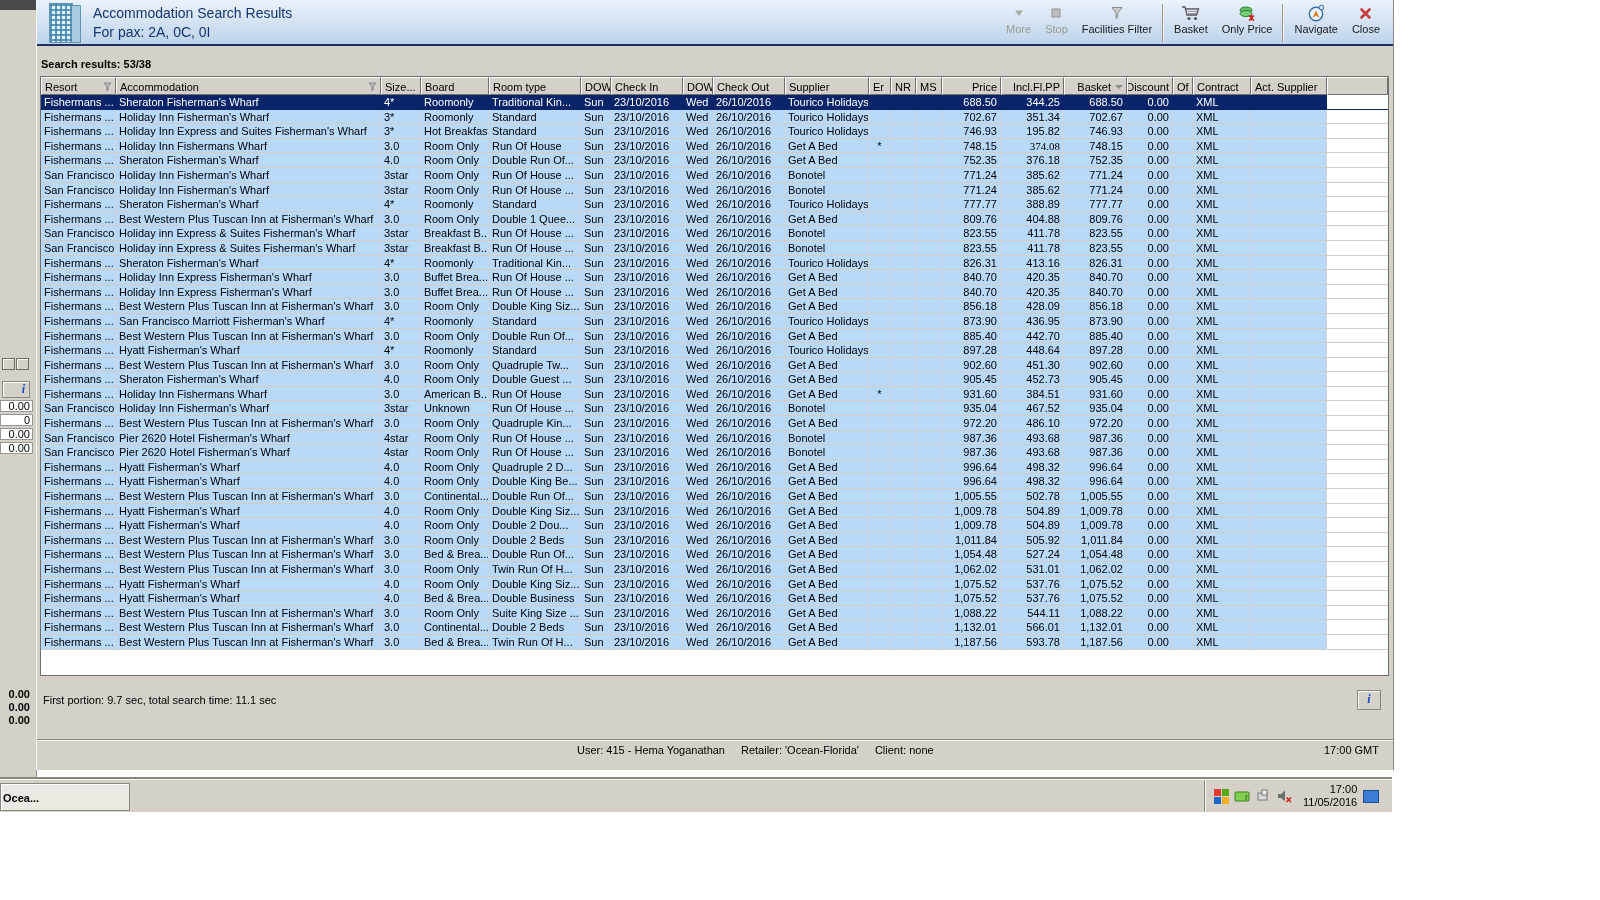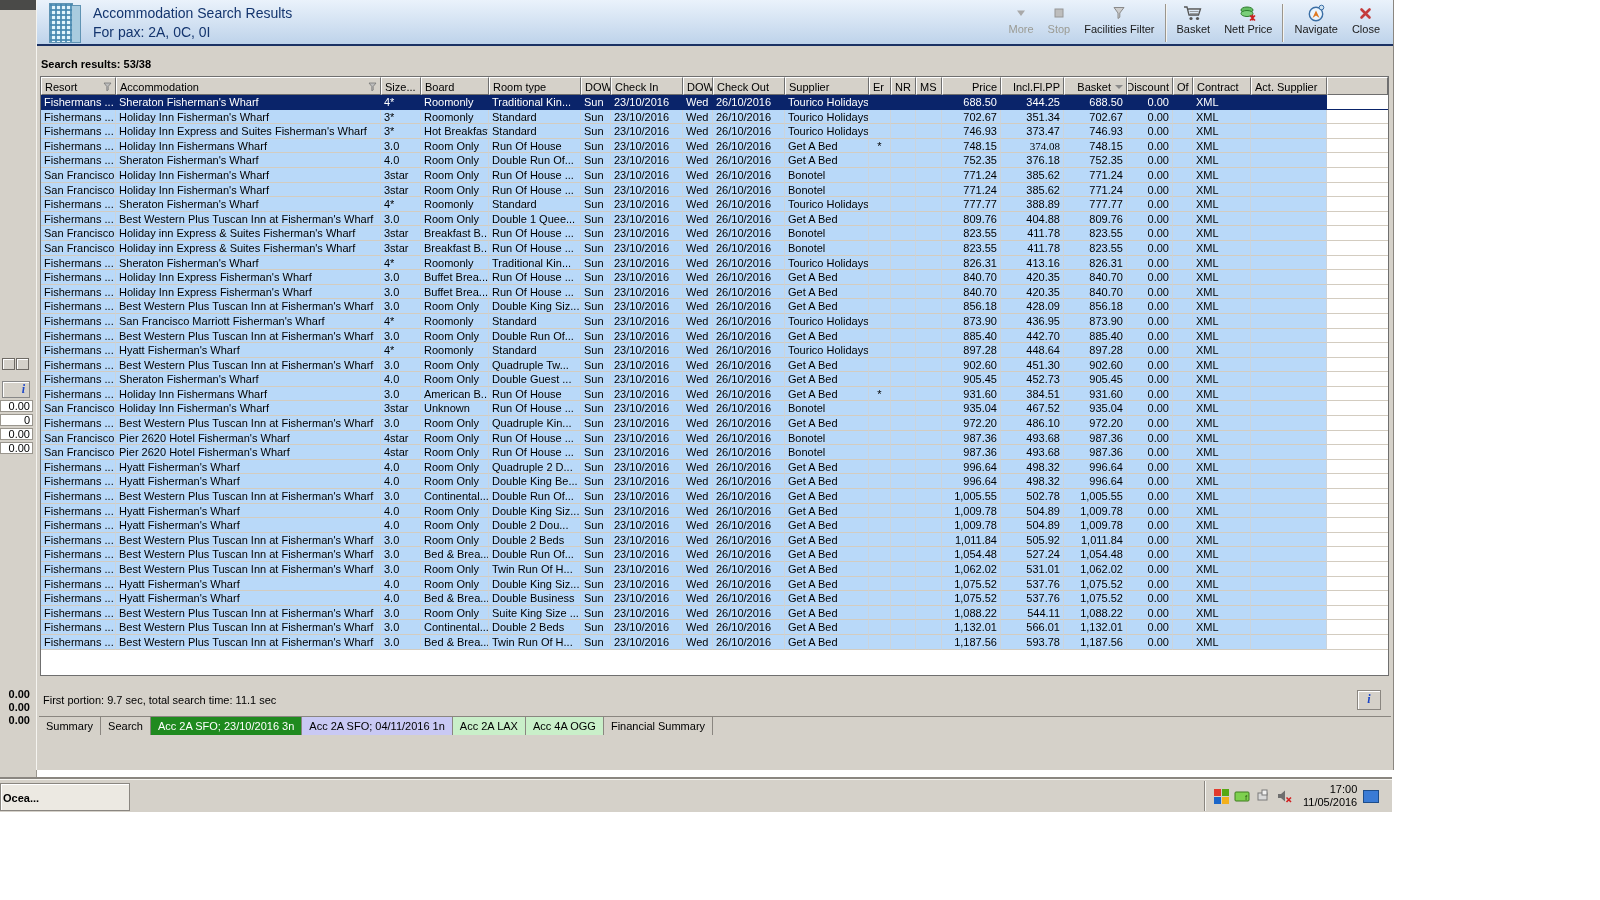--- a/index.html
+++ b/index.html
@@ -164,21 +164,21 @@
             <span class="tlabel">Basket</span>
           </div>
           <div class="tbtn">
             <span class="ticon">
               <svg width="18" height="17" viewBox="0 0 18 17">
                 <ellipse cx="8" cy="5" rx="6" ry="3" fill="#63bd63" stroke="#2d7d2d"></ellipse>
                 <ellipse cx="8" cy="8.5" rx="6" ry="3" fill="#79cf79" stroke="#2d7d2d"></ellipse>
                 <path d="M11 10.5l5 5M16 10.5l-5 5M13.5 9.5v6" stroke="#cc2020" stroke-width="1.6"></path>
               </svg>
             </span>
-            <span class="tlabel">Nett Price</span>
+            <span class="tlabel">Only Price</span>
           </div>
           <div class="tsep"></div>
           <div class="tbtn">
             <span class="ticon">
               <svg width="19" height="18" viewBox="0 0 19 18">
                 <circle cx="9" cy="10" r="6.7" fill="#eaf4fd" stroke="#3a6ea5" stroke-width="1.4"></circle>
                 <path d="M5.5 14L9 6.4 12.5 14 9 11.4Z" fill="#e07820"></path>
                 <circle cx="14.5" cy="3.5" r="2.3" fill="#cfe3f2" stroke="#3a6ea5"></circle>
               </svg>
             </span>
@@ -323,21 +323,21 @@
             <div class="g-cell" style="width: 92px; flex: 0 0 92px;">Standard</div>
             <div class="g-cell" style="width: 30px; flex: 0 0 30px;">Sun</div>
             <div class="g-cell" style="width: 72px; flex: 0 0 72px;">23/10/2016</div>
             <div class="g-cell" style="width: 30px; flex: 0 0 30px;">Wed</div>
             <div class="g-cell" style="width: 72px; flex: 0 0 72px;">26/10/2016</div>
             <div class="g-cell" style="width: 84px; flex: 0 0 84px;">Tourico Holidays</div>
             <div class="g-cell c" style="width: 22px; flex: 0 0 22px;"></div>
             <div class="g-cell" style="width: 25px; flex: 0 0 25px;"></div>
             <div class="g-cell" style="width: 26px; flex: 0 0 26px;"></div>
             <div class="g-cell r" style="width: 59px; flex: 0 0 59px;">746.93</div>
-            <div class="g-cell r" style="width: 63px; flex: 0 0 63px;">373.47</div>
+            <div class="g-cell r" style="width: 63px; flex: 0 0 63px;">195.82</div>
             <div class="g-cell r" style="width: 63px; flex: 0 0 63px;">746.93</div>
             <div class="g-cell r" style="width: 46px; flex: 0 0 46px;">0.00</div>
             <div class="g-cell" style="width: 20px; flex: 0 0 20px;"></div>
             <div class="g-cell" style="width: 58px; flex: 0 0 58px;">XML</div>
             <div class="g-cell" style="width: 76px; flex: 0 0 76px;"></div>
             <div class="g-cell filler" style="flex: 1 1 auto;"></div>
           </div>
           <div class="g-row">
             <div class="g-cell" style="width: 75px; flex: 0 0 75px;">Fishermans ...</div>
             <div class="g-cell" style="width: 265px; flex: 0 0 265px;">Holiday Inn Fishermans Wharf</div>
@@ -1142,30 +1142,25 @@
             <div class="g-cell" style="width: 58px; flex: 0 0 58px;">XML</div>
             <div class="g-cell" style="width: 76px; flex: 0 0 76px;"></div>
             <div class="g-cell filler" style="flex: 1 1 auto;"></div>
           </div>
         </div>
     </div>
 
     <div class="timing">First portion: 9.7 sec, total search time: 11.1 sec</div>
     <div class="info-btn">i</div>
 
-    <div class="tabbar" id="tabbar">
-        <div class="tab">Summary</div>
-        <div class="tab">Search</div>
-        <div class="tab green">Acc 2A SFO; 23/10/2016 3n</div>
-        <div class="tab lavender">Acc 2A SFO; 04/11/2016 1n</div>
-        <div class="tab pale">Acc 2A LAX</div>
-        <div class="tab pale">Acc 4A OGG</div>
-        <div class="tab">Financial Summary</div>
-      </div>
-
+
+    <div class="statusbar">
+      <div class="status-user" id="status-user"><span>User: 415 - Hema Yoganathan</span><span>Retailer: 'Ocean-Florida'</span><span>Client: none</span></div>
+      <div class="status-time">17:00 GMT</div>
+    </div>
   </div>
 
   <div class="taskbar">
     <div class="task-btn">Ocea...</div>
     <div class="tray">
       <span class="tray-ico">
         <span class="quad">
             <i style="background:#e23b2e"></i>
             <i style="background:#57a814"></i>
             <i style="background:#1b66c9"></i>

